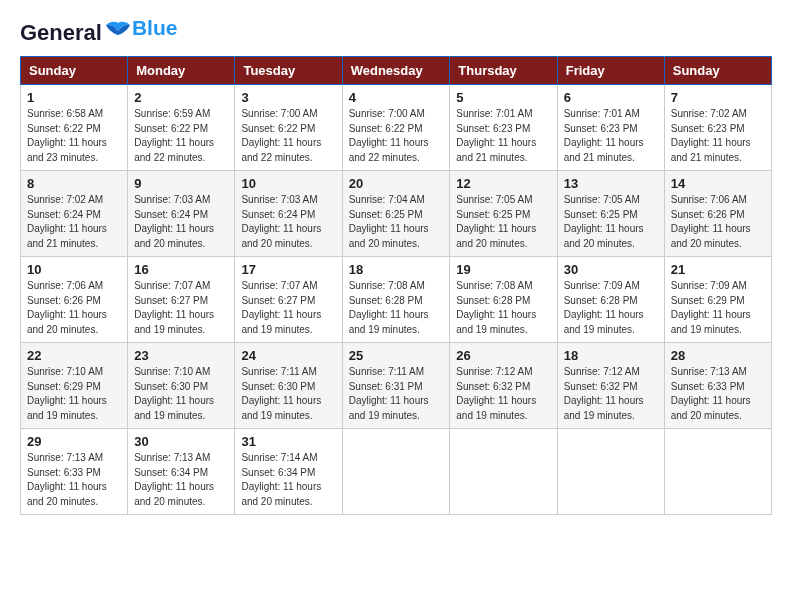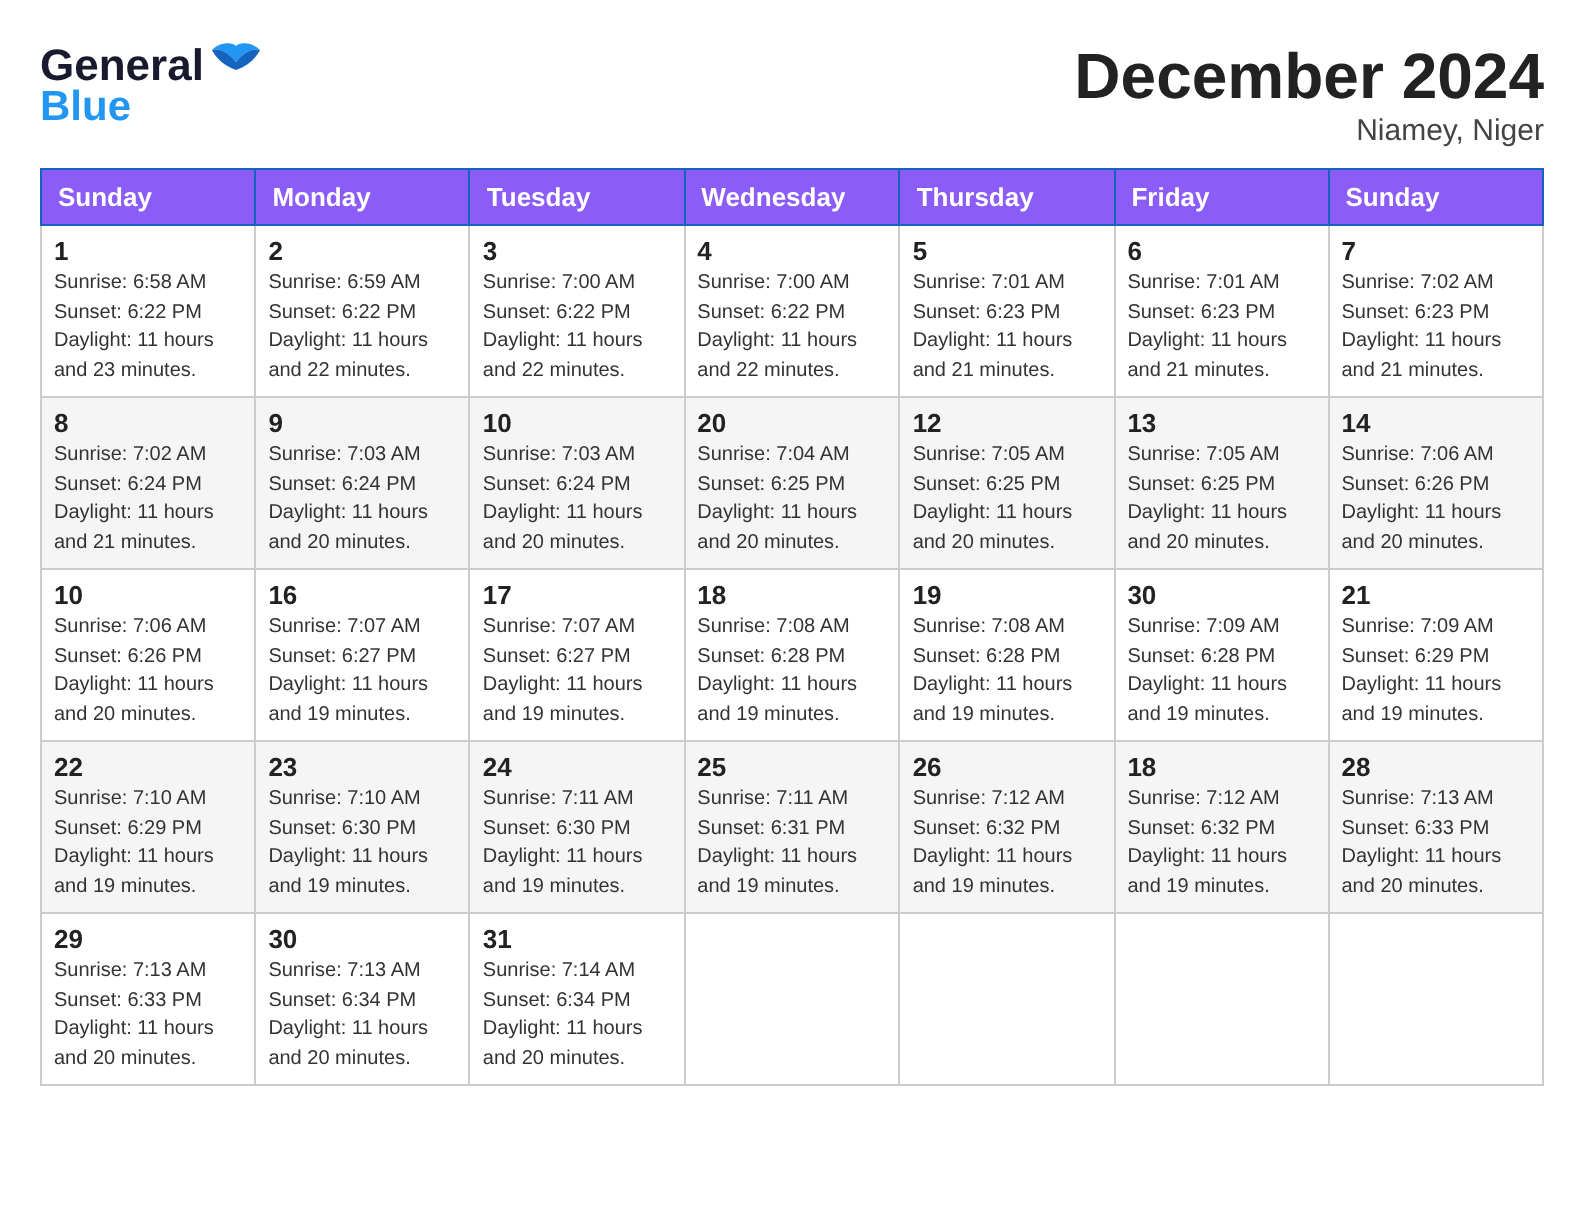--- a/index.html
+++ b/index.html
@@ -11,21 +11,20 @@
       padding: 20px;
     }
     .header {
       display: flex;
       justify-content: space-between;
       align-items: flex-start;
       margin-bottom: 10px;
     }
     .logo {
       display: flex;
-      flex-direction: column;
       align-items: flex-start;
     }
     .logo-row {
       display: flex;
       align-items: center;
     }
     .logo-blue {
       color: #2196F3;
       font-size: 21px;
       font-weight: bold;
@@ -41,21 +40,21 @@
     .location {
       font-size: 15px;
       color: #444;
     }
     .calendar {
       width: 100%;
       border-collapse: collapse;
       font-size: 11px;
     }
     .calendar th {
-      background: #8b5cf6;
+      background: #7f1d1d;
       color: #fff;
       text-align: left;
       padding: 6px 8px;
       font-size: 13px;
       font-weight: bold;
       border: 1px solid #1565C0;
     }
     .calendar td {
       vertical-align: top;
       padding: 5px 6px;
@@ -92,24 +91,20 @@
       <span style="font-size:22px;font-weight:bold;color:#1a1a2e;">General</span>
       <svg width="28" height="20" viewBox="0 0 28 20" style="margin-left:2px;margin-top:-4px;">
         <path d="M14 2 C16 0, 22 0, 26 4 C22 3, 18 5, 14 10 C10 5, 6 3, 2 4 C6 0, 12 0, 14 2Z" fill="#2196F3"></path>
         <path d="M14 10 C18 5, 22 3, 26 4 C24 8, 20 12, 14 14 C8 12, 4 8, 2 4 C6 3, 10 5, 14 10Z" fill="#1565C0"></path>
       </svg>
     </div>
     <div style="margin-top:-4px;">
       <span class="logo-blue">Blue</span>
     </div>
   </div>
-  <div class="title-block">
-    <div class="month-title">December 2024</div>
-    <div class="location">Niamey, Niger</div>
-  </div>
 </div>
 
 <table class="calendar">
   <thead>
     <tr>
       <th>Sunday</th>
       <th>Monday</th>
       <th>Tuesday</th>
       <th>Wednesday</th>
       <th>Thursday</th>

